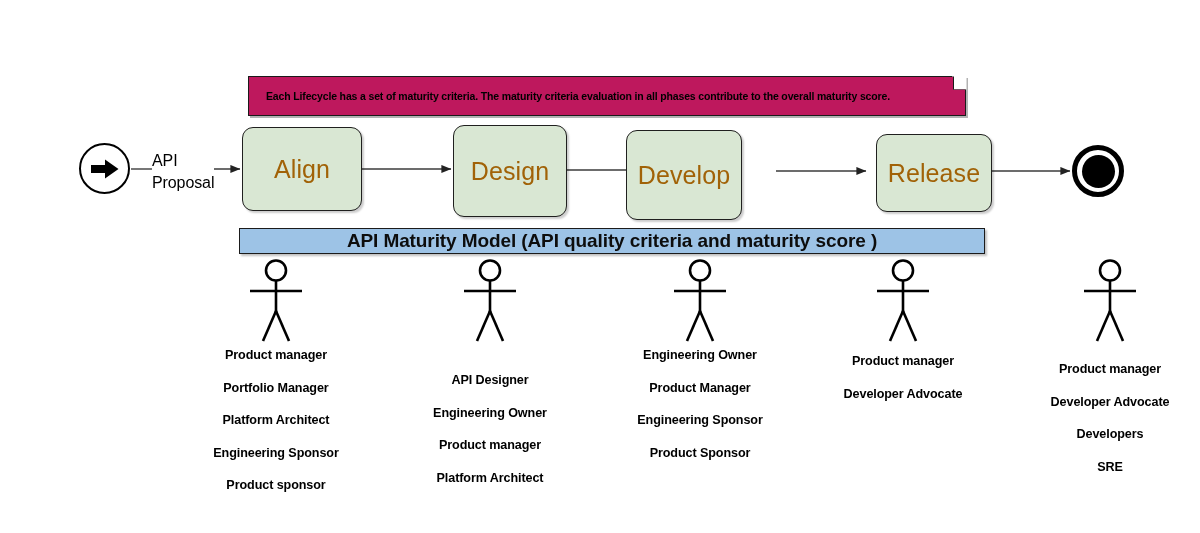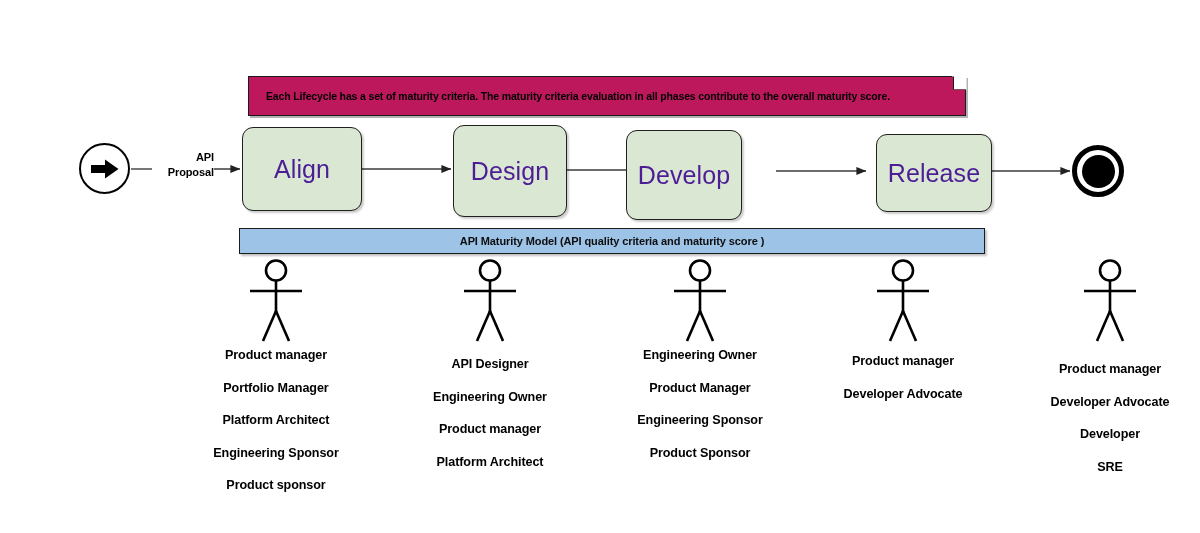--- a/index.html
+++ b/index.html
@@ -78,21 +78,21 @@
     border-radius: 11px;
     box-sizing: border-box;
     display: flex;
     align-items: center;
     justify-content: center;
     box-shadow: 2px 2px 2px rgba(0,0,0,0.20);
   }
   .pbox span {
     font-size: 25px;
     font-weight: 400;
-    color: #4c1d95;
+    color: #a16207;
     letter-spacing: 0.1px;
   }
   #pbox-align   { left: 242px; top: 127px; width: 120px; height: 84px; }
   #pbox-design  { left: 453px; top: 125px; width: 114px; height: 92px; }
   #pbox-develop { left: 626px; top: 130px; width: 116px; height: 90px; }
   #pbox-release { left: 876px; top: 134px; width: 116px; height: 78px; }
 
   
   .start-event {
     position: absolute;
@@ -128,44 +128,44 @@
     border-radius: 50%;
     background: #000;
   }
 
   
   .flow-label {
     position: absolute;
     left: 152px;
     top: 150px;
     width: 62px;
-    text-align: right;
-    font-size: 11px;
-    font-weight: bold;
+    text-align: left;
+    font-size: 16px;
+    font-weight: normal;
     line-height: 1.35;
     letter-spacing: -0.1px;
   }
 
   
   .banner {
     position: absolute;
     left: 239px;
     top: 228px;
     width: 746px;
     height: 26px;
     background: #9dc3e6;
     border: 1.6px solid #1b1b1b;
     box-sizing: border-box;
     display: flex;
     align-items: center;
     justify-content: center;
     box-shadow: 2px 2px 2px rgba(0,0,0,0.25);
   }
   .banner span {
-    font-size: 11px;
+    font-size: 19px;
     font-weight: bold;
     color: #0d0d0d;
     letter-spacing: -0.1px;
   }
 
   
   .actor-col {
     position: absolute;
     top: 258px;
     display: flex;
@@ -186,21 +186,21 @@
   .role {
     font-size: 12.6px;
     font-weight: bold;
     color: #000;
     white-space: nowrap;
     letter-spacing: -0.1px;
     margin-bottom: 18.5px;
     text-align: center;
   }
   #col-0 { left: 196px; width: 160px; }
-  #col-1 { left: 410px; width: 160px; }
+  #col-1 { left: 410px; width: 160px; gap: 16px; }
   #col-2 { left: 620px; width: 160px; }
   #col-3 { left: 783px; width: 240px; }
   #col-4 { left: 1030px; width: 160px; }
 
   #col-0 .role-list { margin-top: 6px; }
   #col-1 .role-list { margin-top: 15px; }
   #col-2 .role-list { margin-top: 6px; }
   #col-3 .role-list { margin-top: 12px; }
   #col-4 .role-list { margin-top: 20px; }
 </style>
@@ -331,16 +331,16 @@
   <svg class="actor-figure" viewBox="0 0 80 84">
     <circle cx="40" cy="12.5" r="10" fill="none" stroke="#000" stroke-width="2.6"></circle>
     <line x1="40" y1="23" x2="40" y2="56" stroke="#000" stroke-width="2.6"></line>
     <line x1="14" y1="33" x2="66" y2="33" stroke="#000" stroke-width="2.6"></line>
     <line x1="40" y1="53" x2="27" y2="83" stroke="#000" stroke-width="2.6"></line>
     <line x1="40" y1="53" x2="53" y2="83" stroke="#000" stroke-width="2.6"></line>
   </svg>
   <div class="role-list">
     <div class="role">Product manager</div>
     <div class="role">Developer Advocate</div>
-    <div class="role">Developer</div>
+    <div class="role">Developers</div>
     <div class="role">SRE</div>
   </div>
 </div>
 
 </body></html>

